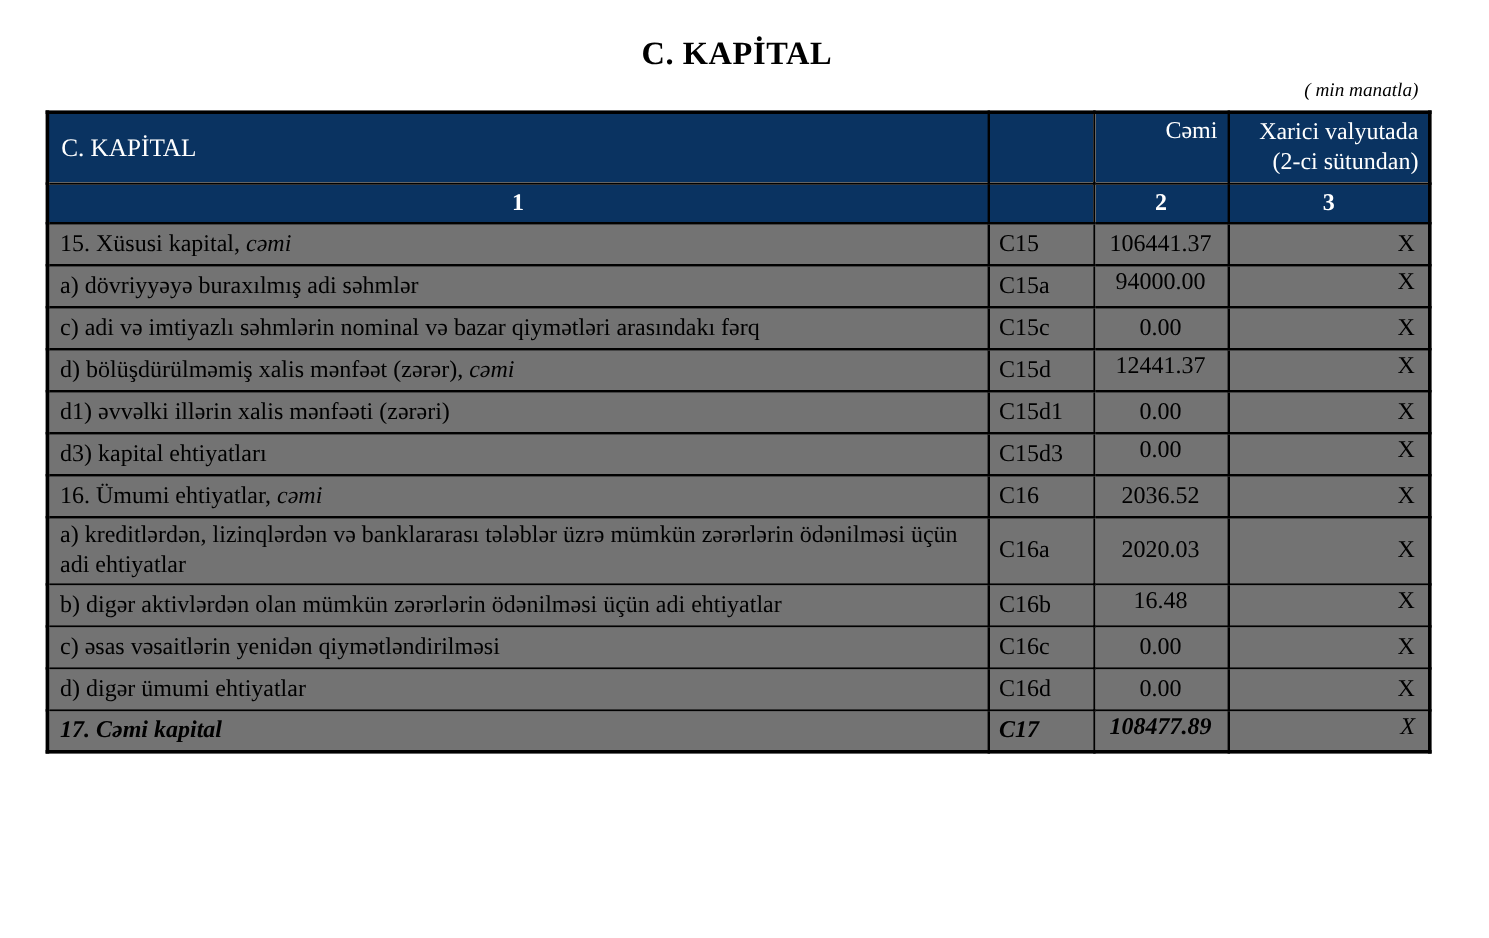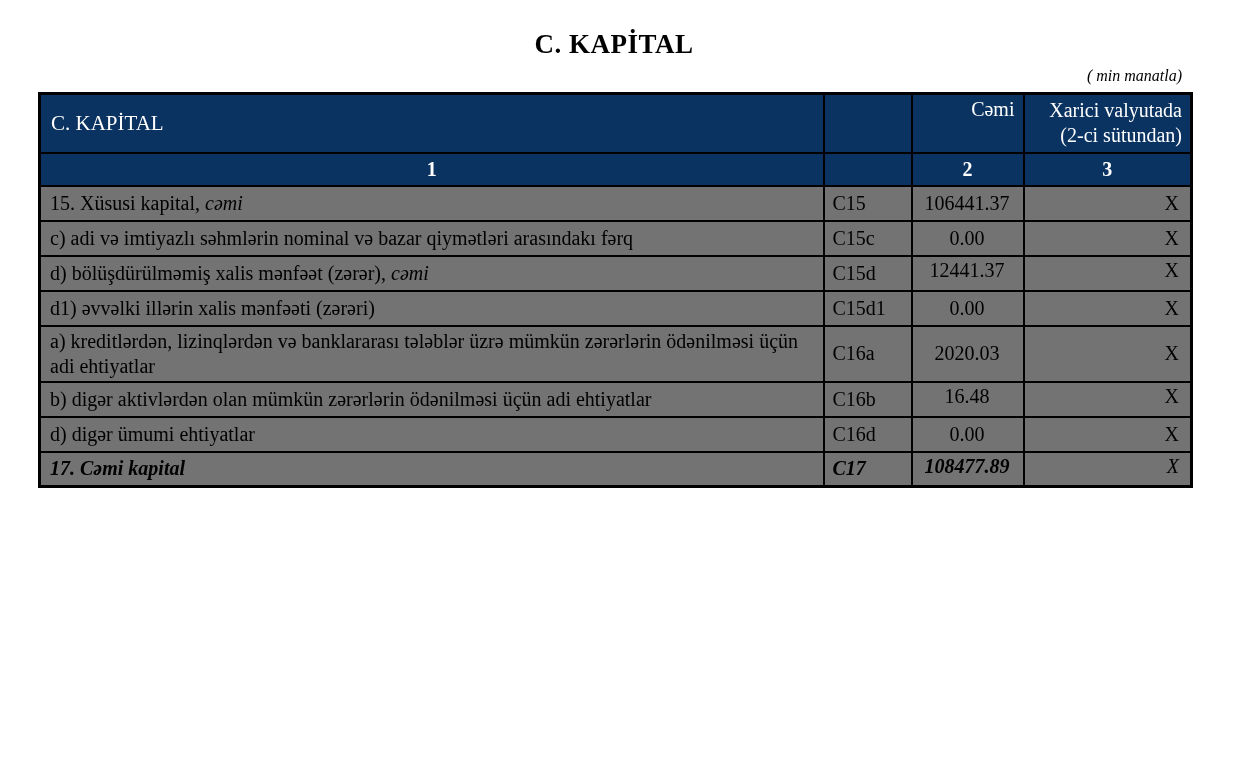--- a/index.html
+++ b/index.html
@@ -132,48 +132,72 @@
         </tr>
       </thead>
       <tbody id="table-body">
           <tr>
     <td class="c-label"><span class="lbl">15. Xüsusi kapital, </span><span class="lbl-italic">cəmi</span></td>
     <td class="c-code">C15</td>
     <td class="c-total">106441.37</td>
     <td class="c-foreign x-cell">X</td>
   </tr>
           <tr>
+    <td class="c-label"><span class="lbl">a) dövriyyəyə buraxılmış adi səhmlər</span><span class="lbl-italic"></span></td>
+    <td class="c-code">C15a</td>
+    <td class="c-total v-top">94000.00</td>
+    <td class="c-foreign x-cell v-top">X</td>
+  </tr>
+          <tr>
     <td class="c-label"><span class="lbl">c) adi və imtiyazlı səhmlərin nominal və bazar qiymətləri arasındakı fərq</span><span class="lbl-italic"></span></td>
     <td class="c-code">C15c</td>
     <td class="c-total">0.00</td>
     <td class="c-foreign x-cell">X</td>
   </tr>
           <tr>
     <td class="c-label"><span class="lbl">d) bölüşdürülməmiş xalis mənfəət (zərər), </span><span class="lbl-italic">cəmi</span></td>
     <td class="c-code">C15d</td>
     <td class="c-total v-top">12441.37</td>
     <td class="c-foreign x-cell v-top">X</td>
   </tr>
           <tr>
     <td class="c-label"><span class="lbl">d1) əvvəlki illərin xalis mənfəəti (zərəri)</span><span class="lbl-italic"></span></td>
     <td class="c-code">C15d1</td>
     <td class="c-total">0.00</td>
     <td class="c-foreign x-cell">X</td>
   </tr>
           <tr>
+    <td class="c-label"><span class="lbl">d3) kapital ehtiyatları</span><span class="lbl-italic"></span></td>
+    <td class="c-code">C15d3</td>
+    <td class="c-total v-top">0.00</td>
+    <td class="c-foreign x-cell v-top">X</td>
+  </tr>
+          <tr>
+    <td class="c-label"><span class="lbl">16. Ümumi ehtiyatlar, </span><span class="lbl-italic">cəmi</span></td>
+    <td class="c-code">C16</td>
+    <td class="c-total">2036.52</td>
+    <td class="c-foreign x-cell">X</td>
+  </tr>
+          <tr>
     <td class="c-label"><span class="lbl">a) kreditlərdən, lizinqlərdən və banklararası  tələblər üzrə mümkün zərərlərin ödənilməsi üçün adi ehtiyatlar</span><span class="lbl-italic"></span></td>
     <td class="c-code">C16a</td>
     <td class="c-total">2020.03</td>
     <td class="c-foreign x-cell">X</td>
   </tr>
           <tr>
     <td class="c-label"><span class="lbl">b) digər aktivlərdən olan mümkün zərərlərin ödənilməsi üçün adi ehtiyatlar</span><span class="lbl-italic"></span></td>
     <td class="c-code">C16b</td>
     <td class="c-total v-top">16.48</td>
     <td class="c-foreign x-cell v-top">X</td>
+  </tr>
+          <tr>
+    <td class="c-label"><span class="lbl">c) əsas vəsaitlərin yenidən qiymətləndirilməsi</span><span class="lbl-italic"></span></td>
+    <td class="c-code">C16c</td>
+    <td class="c-total">0.00</td>
+    <td class="c-foreign x-cell">X</td>
   </tr>
           <tr>
     <td class="c-label"><span class="lbl">d) digər ümumi ehtiyatlar</span><span class="lbl-italic"></span></td>
     <td class="c-code">C16d</td>
     <td class="c-total">0.00</td>
     <td class="c-foreign x-cell">X</td>
   </tr>
           <tr class="bold-row">
     <td class="c-label"><span class="lbl">17. Cəmi kapital</span><span class="lbl-italic"></span></td>
     <td class="c-code">C17</td>

